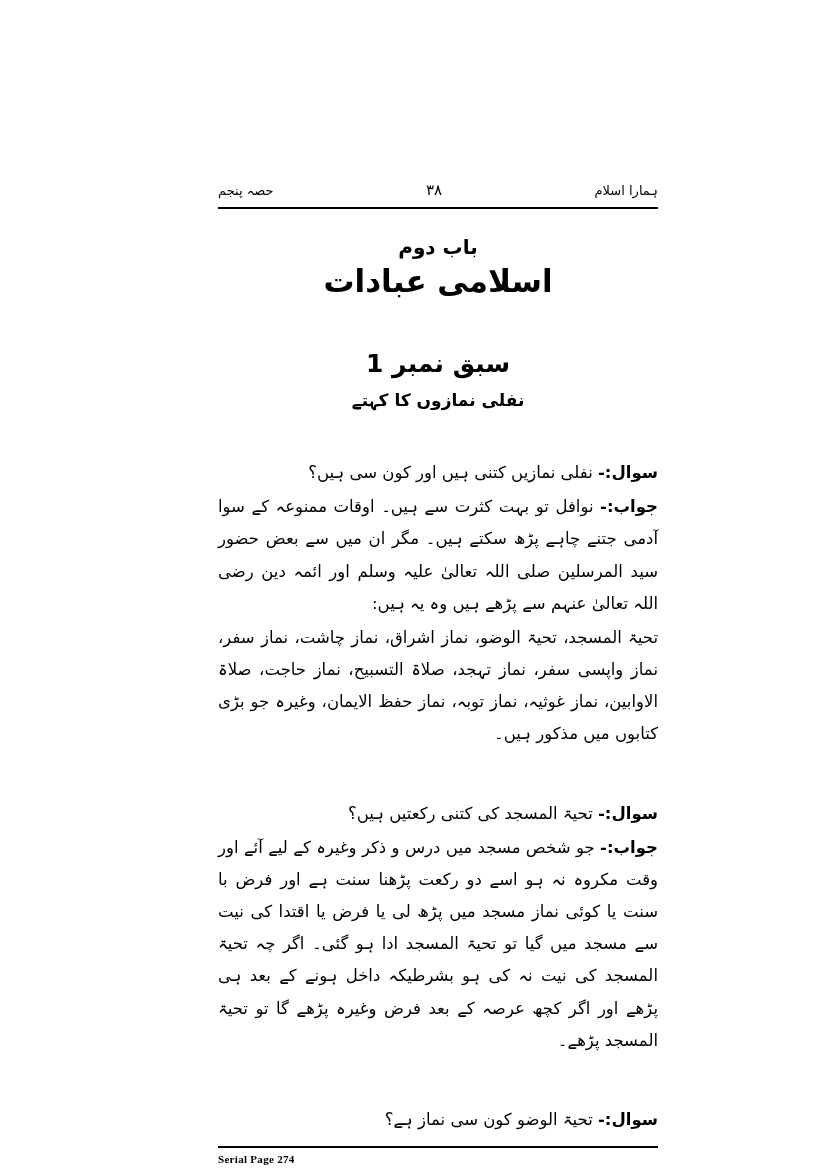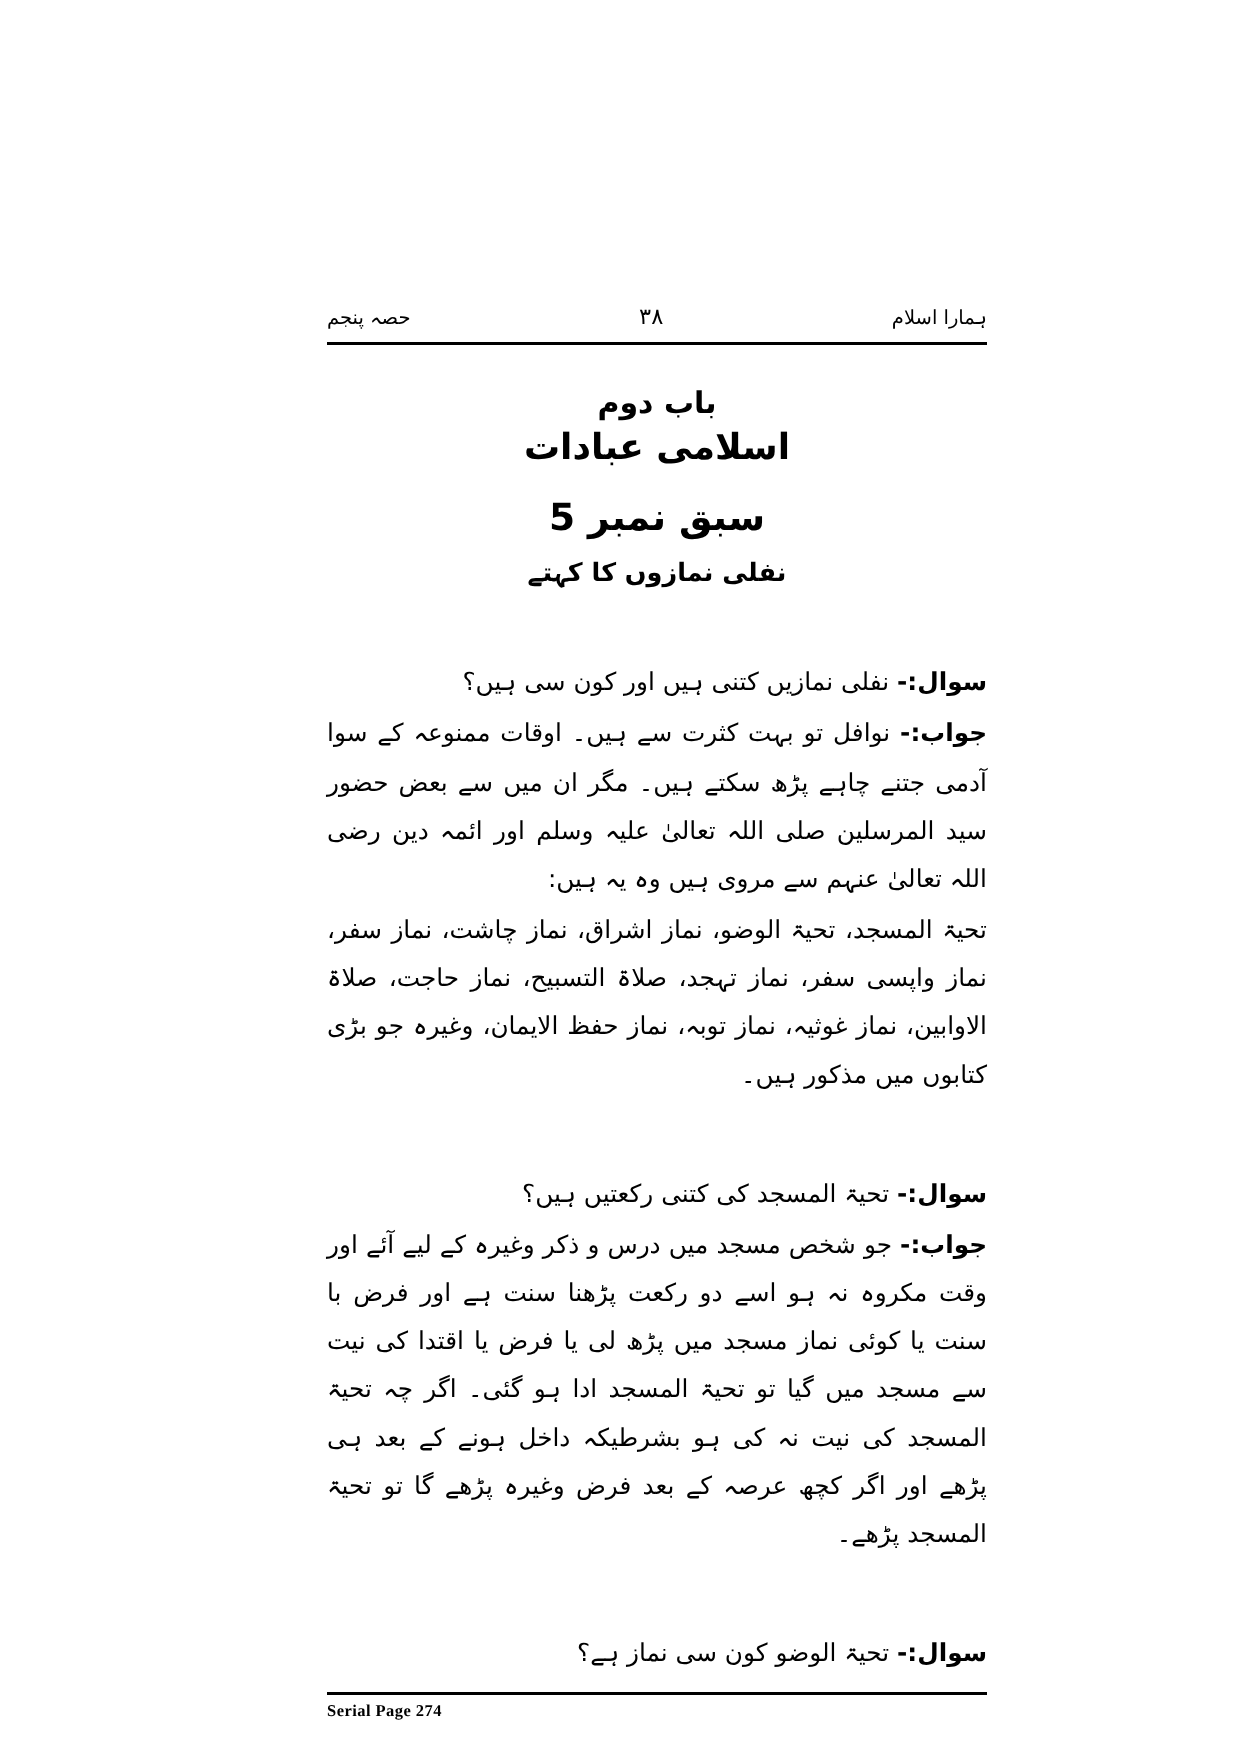--- a/index.html
+++ b/index.html
@@ -39,43 +39,42 @@
     font-size: 13px;
     line-height: 1.4;
     padding-bottom: 4px;
   }
   .header-left, .header-right, .header-center {
     white-space: nowrap;
   }
   .header-center {
     font-size: 15px;
     letter-spacing: 1px;
-    margin-top: 21px;
   }
   .header-rule {
     border-bottom: 2px solid #000;
     margin-top: 2px;
     margin-bottom: 26px;
   }
 
   
   .chapter-label {
     text-align: center;
     font-size: 20px;
     font-weight: bold;
     direction: rtl;
     margin-bottom: 4px;
     letter-spacing: 0.5px;
   }
   .chapter-title {
     text-align: center;
-    font-size: 24px;
+    font-size: 31px;
     font-weight: bold;
     direction: rtl;
-    margin-bottom: 18px;
+    margin-bottom: 50px;
     letter-spacing: 1px;
   }
   .lesson-number {
     text-align: center;
     font-size: 25px;
     font-weight: bold;
     direction: rtl;
     margin-bottom: 12px;
   }
   .lesson-subtitle {
@@ -127,29 +126,29 @@
     <div class="header-row">
       <span class="header-right">ہمارا اسلام</span>
       <span class="header-center">۳۸</span>
       <span class="header-left">حصہ پنجم</span>
     </div>
     <div class="header-rule"></div>
 
     <div class="chapter-label">باب دوم</div>
     <div class="chapter-title">اسلامی عبادات</div>
 
-    <div class="lesson-number">سبق نمبر 5</div>
+    <div class="lesson-number">سبق نمبر 1</div>
     <div class="lesson-subtitle">نفلی نمازوں کا کہتے</div>
 
     <div class="qa-block q">
       <span class="lbl">سوال:-</span><span> نفلی نمازیں کتنی ہیں اور کون سی ہیں؟</span>
     </div>
 
     <div class="qa-block">
-      <span class="lbl">جواب:-</span><span> نوافل تو بہت کثرت سے ہیں۔ اوقات ممنوعہ کے سوا آدمی جتنے چاہے پڑھ سکتے ہیں۔ مگر ان میں سے بعض حضور سید المرسلین صلی اللہ تعالیٰ علیہ وسلم اور ائمہ دین رضی اللہ تعالیٰ عنہم سے مروی ہیں وہ یہ ہیں:</span>
+      <span class="lbl">جواب:-</span><span> نوافل تو بہت کثرت سے ہیں۔ اوقات ممنوعہ کے سوا آدمی جتنے چاہے پڑھ سکتے ہیں۔ مگر ان میں سے بعض حضور سید المرسلین صلی اللہ تعالیٰ علیہ وسلم اور ائمہ دین رضی اللہ تعالیٰ عنہم سے پڑھے ہیں وہ یہ ہیں:</span>
     </div>
 
     <div class="qa-block">
       <span>تحیۃ المسجد، تحیۃ الوضو، نماز اشراق، نماز چاشت، نماز سفر، نماز واپسی سفر، نماز تہجد، صلاۃ التسبیح، نماز حاجت، صلاۃ الاوابین، نماز غوثیہ، نماز توبہ، نماز حفظ الایمان، وغیرہ جو بڑی کتابوں میں مذکور ہیں۔</span>
     </div>
 
     <div class="qa-block q">
       <span class="lbl">سوال:-</span><span> تحیۃ المسجد کی کتنی رکعتیں ہیں؟</span>
     </div>
 

